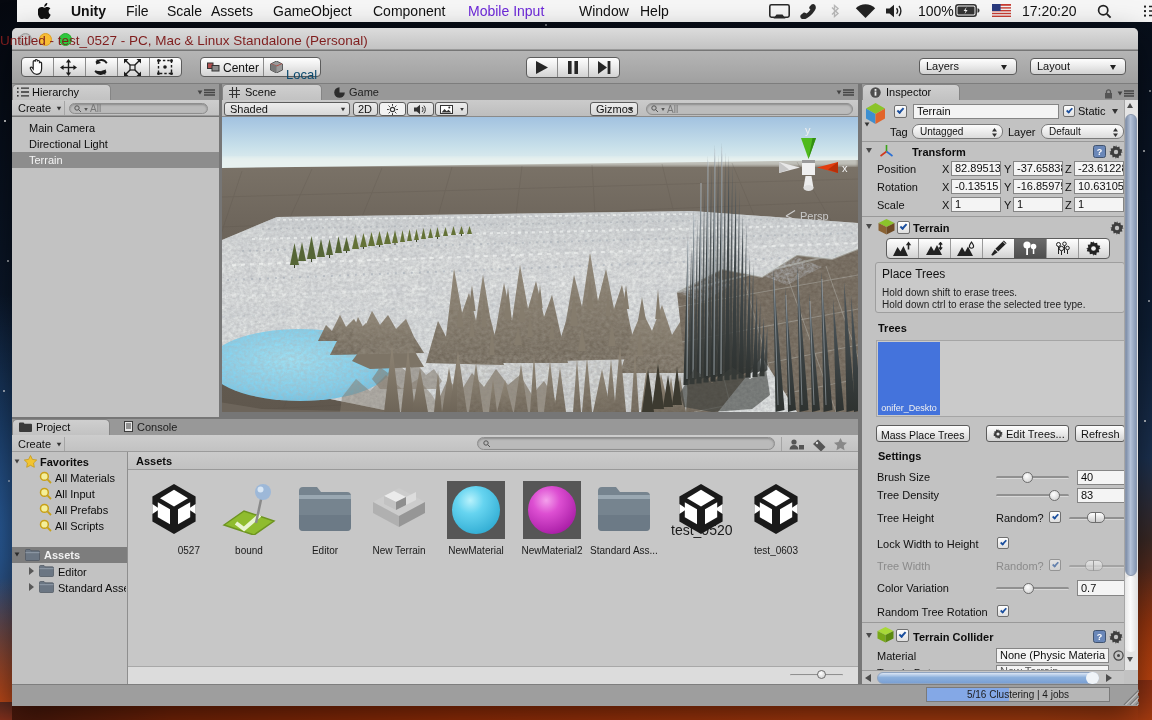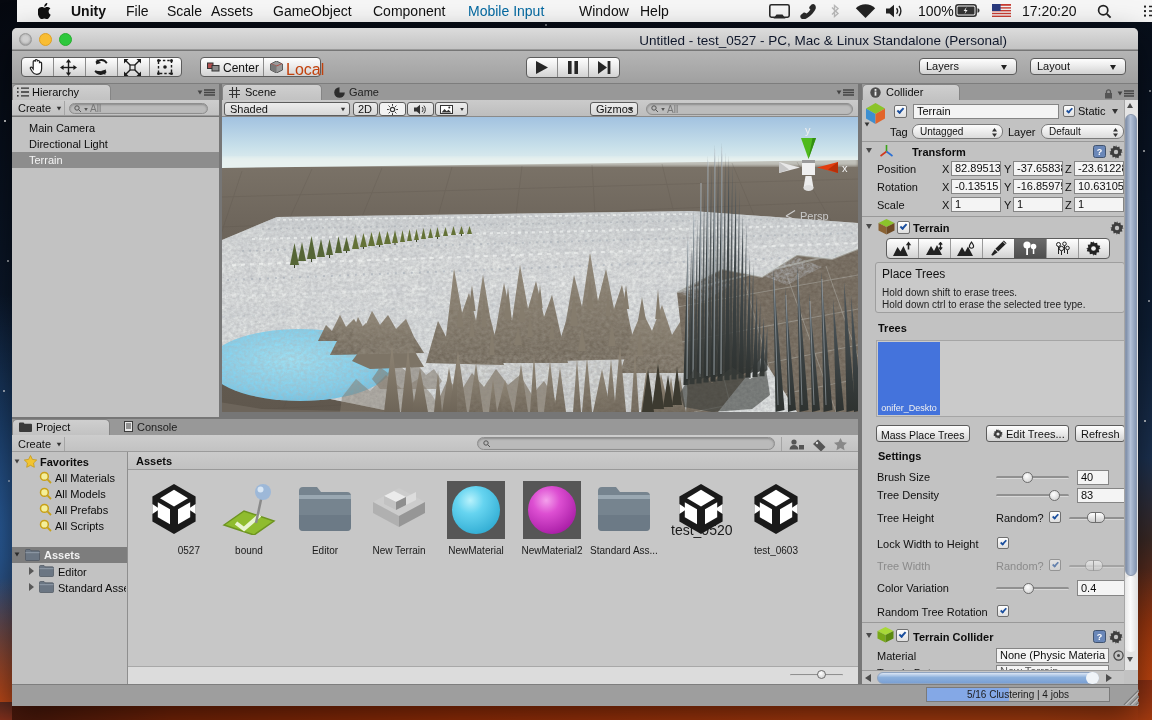--- a/index.html
+++ b/index.html
@@ -45,21 +45,21 @@
 <div class="abs" id="menubar" style="left:17px;top:0;width:1152px;height:22px;background:#f6f6f6">
 <svg class="abs" style="left:21px;top:3px" width="14" height="16" viewBox="0 0 14 16">
       <path fill="#111" d="M10.6 8.6c0-2 1.7-3 1.8-3.1-1-1.4-2.5-1.6-3-1.6-1.3-.1-2.5.75-3.1.75-.6 0-1.6-.73-2.7-.71-1.4 0-2.7.8-3.4 2-1.4 2.5-.3 6.2 1 8.2.7 1 1.5 2.1 2.5 2 1 0 1.4-.64 2.6-.64 1.2 0 1.6.64 2.7.62 1.1 0 1.8-1 2.5-2 .8-1.1 1.1-2.2 1.1-2.3 0 0-2-.8-2-3.2zM8.5 2.6c.55-.65.9-1.6.8-2.6-.8 0-1.75.53-2.3 1.2-.5.6-.95 1.55-.83 2.5.9.07 1.78-.45 2.33-1.1z"></path>
     </svg>
 <div class="abs" style="left:54px;top:3px;font-size:14px;font-weight:bold;color:#111">Unity</div>
 <div class="abs" style="left:109px;top:3px;font-size:14px;color:#111">File</div>
 <div class="abs" style="left:150px;top:3px;font-size:14px;color:#111">Scale</div>
 <div class="abs" style="left:194px;top:3px;font-size:14px;color:#111">Assets</div>
 <div class="abs" style="left:256px;top:3px;font-size:14px;color:#111">GameObject</div>
 <div class="abs" style="left:356px;top:3px;font-size:14px;color:#111">Component</div>
-<div class="abs" style="left:451px;top:3px;font-size:14px;color:#0369a1">Mobile Input</div>
+<div class="abs" style="left:451px;top:3px;font-size:14px;color:#6d28d9">Mobile Input</div>
 <div class="abs" style="left:562px;top:3px;font-size:14px;color:#111">Window</div>
 <div class="abs" style="left:623px;top:3px;font-size:14px;color:#111">Help</div>
 <svg class="abs" style="left:752px;top:4px" width="21" height="15" viewBox="0 0 21 15">
       <rect x="0.8" y="0.8" width="19.4" height="12.4" rx="1.6" fill="none" stroke="#2a2a2a" stroke-width="1.6"></rect>
       <path fill="#2a2a2a" d="M4.5 14.6h12l-3-4h-6z"></path>
     </svg>
 <svg class="abs" style="left:783px;top:4px" width="16" height="15" viewBox="0 0 16 15">
       <path fill="#2a2a2a" d="M1.2 14.5 C0 13.3 0 11.8 1 10.8 L3.2 8.9 C4 8.2 5 8.4 5.7 9 L6.4 9.6 C8 8.6 9.6 7 10.4 5.6 L9.8 5 C9.1 4.3 9 3.2 9.7 2.4 L11.5 0.6 C12.5 -0.3 14 -0.2 15 1 C15.8 2 16.2 3.6 15.4 5.2 C13.6 9 9.6 12.9 5.8 14.7 C4.2 15.4 2.3 15.4 1.2 14.5 Z"></path>
     </svg>
 <svg class="abs" style="left:813px;top:3px" width="10" height="16" viewBox="0 0 10 16">
@@ -105,21 +105,21 @@
       </g>
     </svg>
 </div>
 
 <div class="abs" id="win" style="left:12px;top:28px;width:1126px;height:678px;background:#767676;border-radius:5px 5px 0 0;box-shadow:0 12px 34px rgba(0,0,0,.55)"></div>
 
 <div class="abs" style="left:12px;top:28px;width:1126px;height:22px;background:linear-gradient(#dcdcdc,#c3c3c3);border-bottom:1px solid #9a9a9a;border-radius:5px 5px 0 0"></div>
 <div class="abs" style="left:19px;top:33px;width:13px;height:13px;border-radius:50%;background:radial-gradient(circle at 50% 45%,#cfcfcf 30%,#c4c4c4 50%,#9f9f9f 72%,#b5b5b5);border:1px solid #9a9a9a"></div>
 <div class="abs" style="left:39px;top:33px;width:13px;height:13px;border-radius:50%;background:#f8bd33;border:1px solid #dfa023"></div>
 <div class="abs" style="left:59px;top:33px;width:13px;height:13px;border-radius:50%;background:#2dc83d;border:1px solid #27ae2f"></div>
-<div class="abs" style="left:0;top:33px;width:1007px;text-align:right;font-size:13.5px;color:#0f172a">Untitled - test_0527 - PC, Mac &amp; Linux Standalone (Personal)</div>
+<div class="abs" style="left:0;top:33px;width:1007px;text-align:left;font-size:13.5px;color:#7f1d1d">Untitled - test_0527 - PC, Mac &amp; Linux Standalone (Personal)</div>
 
 <div class="abs" style="left:12px;top:51px;width:1126px;height:33px;background:linear-gradient(#b5b5b5,#a0a0a0);border-bottom:1px solid #7d7d7d"></div>
 <div id="tools">
 
 <div class="btn" style="left:21px;top:57px;width:161px;height:20px;border-radius:4px"></div>
 <div class="abs" style="left:53px;top:58px;width:1px;height:18px;background:#8b8b8b"></div>
 <div class="abs" style="left:85px;top:58px;width:1px;height:18px;background:#8b8b8b"></div>
 <div class="abs" style="left:117px;top:58px;width:1px;height:18px;background:#8b8b8b"></div>
 <div class="abs" style="left:149px;top:58px;width:1px;height:18px;background:#8b8b8b"></div>
 <svg class="abs" style="left:28px;top:58px" width="17" height="18" viewBox="0 0 17 18">
@@ -168,21 +168,21 @@
 <svg class="abs" style="left:207px;top:62px" width="13" height="10" viewBox="0 0 13 10">
       <rect x="0.5" y="1" width="5.5" height="5.5" fill="#b05050" stroke="#333" stroke-width="1"></rect>
       <rect x="5" y="3.5" width="7" height="5.5" fill="#8a8a8a" stroke="#333" stroke-width="1"></rect>
     </svg>
 <div class="abs" style="left:223px;top:61px;font-size:12px;color:#111">Center</div>
 <svg class="abs" style="left:270px;top:61px" width="13" height="12" viewBox="0 0 13 12">
       <path d="M6.5 0 12.5 3v6L6.5 12 .5 9V3z" fill="#9a9a9a" stroke="#444" stroke-width=".8"></path>
       <path d="M6.5 4.6 12 2.2v.8L6.5 5.4.9 3V2.2z" fill="#b04840"></path>
       <path d="M6.5 4.8v7L.8 9V3z" fill="#787878"></path>
     </svg>
-<div class="abs" style="left:286px;top:61px;font-size:16px;color:#c2410c">Local</div>
+<div class="abs" style="left:286px;top:67px;font-size:13px;color:#0c4a6e">Local</div>
 
 <div class="btn" style="left:526px;top:57px;width:94px;height:21px;border-radius:4px"></div>
 <div class="abs" style="left:557px;top:58px;width:1px;height:19px;background:#8b8b8b"></div>
 <div class="abs" style="left:588px;top:58px;width:1px;height:19px;background:#8b8b8b"></div>
 <svg class="abs" style="left:535px;top:61px" width="14" height="13" viewBox="0 0 14 13">
       <path fill="#262626" d="M1 0l12 6.5L1 13z"></path>
     </svg>
 <svg class="abs" style="left:567px;top:61px" width="12" height="13" viewBox="0 0 12 13">
       <rect x="1" width="3.6" height="13" fill="#262626"></rect>
       <rect x="7.4" width="3.6" height="13" fill="#262626"></rect>
@@ -622,21 +622,21 @@
 <div class="abs" style="left:40px;top:456px;font-size:11px;font-weight:bold;color:#0c0c0c">Favorites</div>
 <svg class="abs" style="left:39px;top:471px" width="13" height="13" viewBox="0 0 13 13">
       <circle cx="5.4" cy="5.4" r="3.9" fill="#f4ef9a" stroke="#c8a018" stroke-width="1.5"></circle>
       <path d="M8.4 8.4 12 12" stroke="#c8a018" stroke-width="1.8"></path>
     </svg>
 <div class="abs" style="left:55px;top:472px;font-size:11px;color:#0c0c0c">All Materials</div>
 <svg class="abs" style="left:39px;top:487px" width="13" height="13" viewBox="0 0 13 13">
       <circle cx="5.4" cy="5.4" r="3.9" fill="#f4ef9a" stroke="#c8a018" stroke-width="1.5"></circle>
       <path d="M8.4 8.4 12 12" stroke="#c8a018" stroke-width="1.8"></path>
     </svg>
-<div class="abs" style="left:55px;top:488px;font-size:11px;color:#0c0c0c">All Models</div>
+<div class="abs" style="left:55px;top:488px;font-size:11px;color:#0c0c0c">All Input</div>
 <svg class="abs" style="left:39px;top:503px" width="13" height="13" viewBox="0 0 13 13">
       <circle cx="5.4" cy="5.4" r="3.9" fill="#f4ef9a" stroke="#c8a018" stroke-width="1.5"></circle>
       <path d="M8.4 8.4 12 12" stroke="#c8a018" stroke-width="1.8"></path>
     </svg>
 <div class="abs" style="left:55px;top:504px;font-size:11px;color:#0c0c0c">All Prefabs</div>
 <svg class="abs" style="left:39px;top:519px" width="13" height="13" viewBox="0 0 13 13">
       <circle cx="5.4" cy="5.4" r="3.9" fill="#f4ef9a" stroke="#c8a018" stroke-width="1.5"></circle>
       <path d="M8.4 8.4 12 12" stroke="#c8a018" stroke-width="1.8"></path>
     </svg>
 <div class="abs" style="left:55px;top:520px;font-size:11px;color:#0c0c0c">All Scripts</div>
@@ -754,21 +754,21 @@
 
 <div id="inspector">
 <div class="abs" style="left:862px;top:84px;width:276px;height:16px;background:#989898"></div>
 <div class="abs" style="left:862px;top:100px;width:276px;height:584px;background:#c2c2c2"></div>
 <div class="tab" style="left:862px;top:84px;width:98px;height:16px"></div>
 <svg class="abs" style="left:870px;top:87px" width="11" height="11" viewBox="0 0 11 11">
       <circle cx="5.5" cy="5.5" r="5.2" fill="#4e4e4e"></circle>
       <rect x="4.6" y="4.5" width="1.8" height="4.2" fill="#eee"></rect>
       <rect x="4.6" y="2" width="1.8" height="1.8" fill="#eee"></rect>
     </svg>
-<div class="abs" style="left:886px;top:86px;font-size:11px;color:#0c0c0c">Collider</div>
+<div class="abs" style="left:886px;top:86px;font-size:11px;color:#0c0c0c">Inspector</div>
 <svg class="abs" style="left:1104px;top:89px" width="9" height="10" viewBox="0 0 9 10">
       <rect x="1" y="4" width="7" height="5.5" fill="#555"></rect>
       <path d="M2.5 4V2.8a2 2 0 0 1 4 0V4" fill="none" stroke="#555" stroke-width="1.3"></path>
     </svg>
 <span class="trid" style="left:1117px;top:91px;border-top-color:#444;transform:scale(.8)"></span>
     <svg class="abs" style="left:1124px;top:90px" width="10" height="7" viewBox="0 0 10 7">
       <g stroke="#444" stroke-width="1.4">
         <path d="M0 1h10M0 3.5h10M0 6h10"></path>
       </g>
     </svg>
@@ -921,21 +921,21 @@
       <path fill="#3e3e3e" d="M7 0l1 2.2 2.4-.6.4 2.4 2.4.4-.6 2.4L14 7l-2.2 1 .6 2.4-2.4.4-.4 2.4-2.4-.6L7 14l-1-2.2-2.4.6-.4-2.4-2.4-.4.6-2.4L0 7l2.2-1-.6-2.4 2.4-.4.4-2.4 2.4.6z"></path>
       <circle cx="7" cy="7" r="2.2" fill="#ececec"></circle>
     </svg>
     <div class="abs" style="left:1006px;top:428px;font-size:11px;color:#111">Edit Trees...</div>
 <div class="btn" style="left:1075px;top:425px;width:50px;height:17px"></div>
     <div class="abs" style="left:1081px;top:428px;font-size:11px;color:#111">Refresh</div>
 <div class="abs b" style="left:878px;top:450px;font-size:11px;color:#0c0c0c;font-weight:bold">Settings</div>
 <div class="abs lbl" style="left:877px;top:471px">Brush Size</div>
 <div class="sl-tr" style="left:996px;top:476px;width:73px"></div>
     <div class="sl-kn" style="left:1022px;top:472px"></div>
-<div class="fld" style="left:1077px;top:470px;width:32px;height:15px;line-height:13px">40</div>
+<div class="fld" style="left:1077px;top:470px;width:48px;height:15px;line-height:13px">40</div>
 <div class="abs lbl" style="left:877px;top:489px">Tree Density</div>
 <div class="sl-tr" style="left:996px;top:494px;width:73px"></div>
     <div class="sl-kn" style="left:1049px;top:490px"></div>
 <div class="fld" style="left:1077px;top:488px;width:48px;height:15px;line-height:13px">83</div>
 <div class="abs lbl" style="left:877px;top:512px">Tree Height</div>
 <div class="abs lbl" style="left:996px;top:512px">Random?</div>
 <div class="cb" style="left:1049px;top:511px;width:12px;height:12px">
       <span class="chk" style="transform:rotate(-48deg) scale(.9)"></span>
     </div>
 <div class="sl-tr" style="left:1069px;top:517px;width:56px"></div>
@@ -949,21 +949,21 @@
 <div class="abs lbl" style="left:996px;top:560px;color:#8b8b8b">Random?</div>
 <div class="cb" style="left:1049px;top:559px;width:12px;height:12px;opacity:.55">
       <span class="chk" style="transform:rotate(-48deg) scale(.9)"></span>
     </div>
 <div class="sl-tr" style="left:1069px;top:565px;width:56px;opacity:.6"></div>
 <div class="abs" style="left:1085px;top:560px;width:18px;height:11px;border-radius:5px;background:linear-gradient(#f2f2f2,#ccc);border:1px solid #999;opacity:.7"></div>
     <div class="abs" style="left:1093px;top:560px;width:1px;height:11px;background:#999"></div>
 <div class="abs lbl" style="left:877px;top:582px">Color Variation</div>
 <div class="sl-tr" style="left:996px;top:587px;width:73px"></div>
     <div class="sl-kn" style="left:1023px;top:583px"></div>
-<div class="fld" style="left:1077px;top:580px;width:48px;height:16px;line-height:14px">0.4</div>
+<div class="fld" style="left:1077px;top:580px;width:48px;height:16px;line-height:14px">0.7</div>
 <div class="abs lbl" style="left:877px;top:606px;width:119px;overflow:hidden">Random Tree Rotation</div>
 <div class="cb" style="left:997px;top:605px;width:12px;height:12px">
       <span class="chk" style="transform:rotate(-48deg) scale(.9)"></span>
     </div>
 <div class="abs" style="left:862px;top:622px;width:262px;height:1px;background:#999"></div>
 
 <span class="trid" style="left:866px;top:633px;border-top-color:#4a4a4a"></span>
 <svg class="abs" style="left:877px;top:627px" width="17" height="16" viewBox="0 0 17 16">
       <polygon points="8.5,0 16.5,4 8.5,8 0.5,4" fill="#a8d838"></polygon>
       <polygon points="0.5,4 8.5,8 8.5,15.5 0.5,11.5" fill="#78a818"></polygon>

